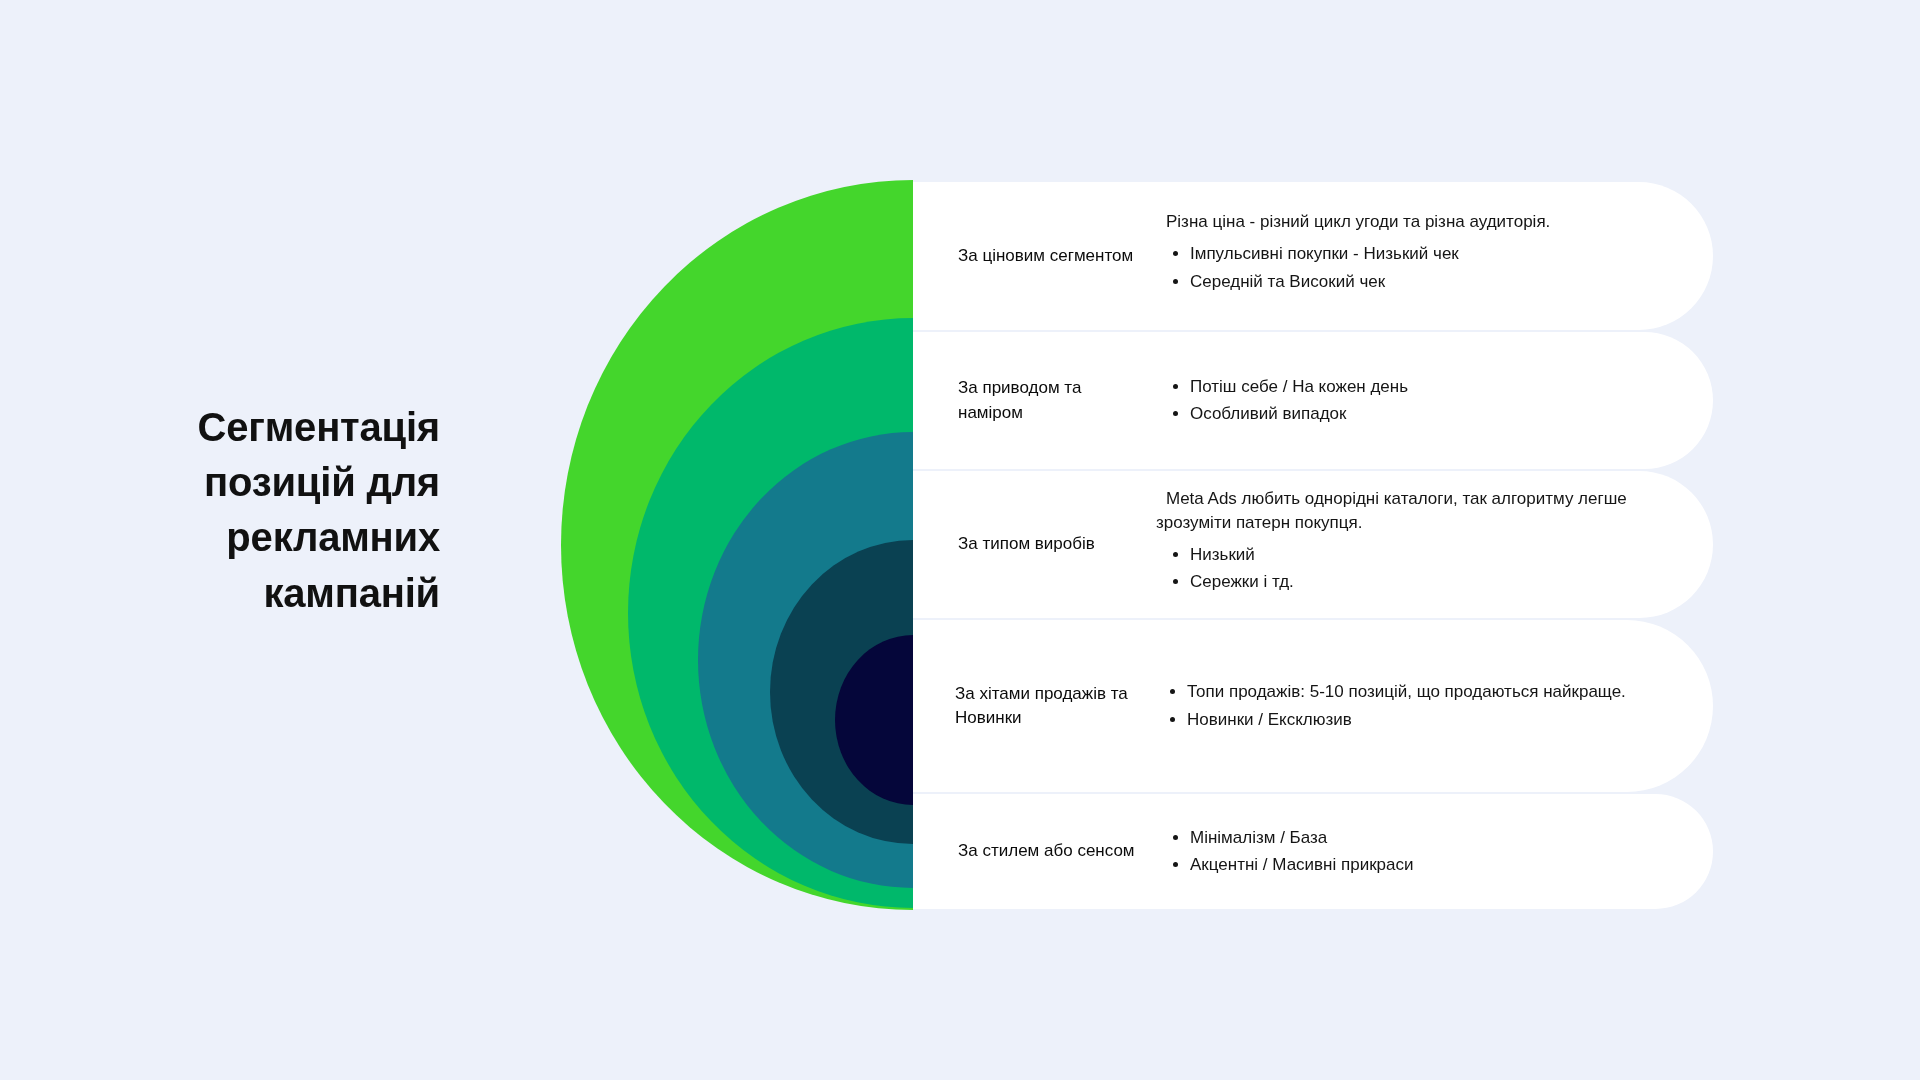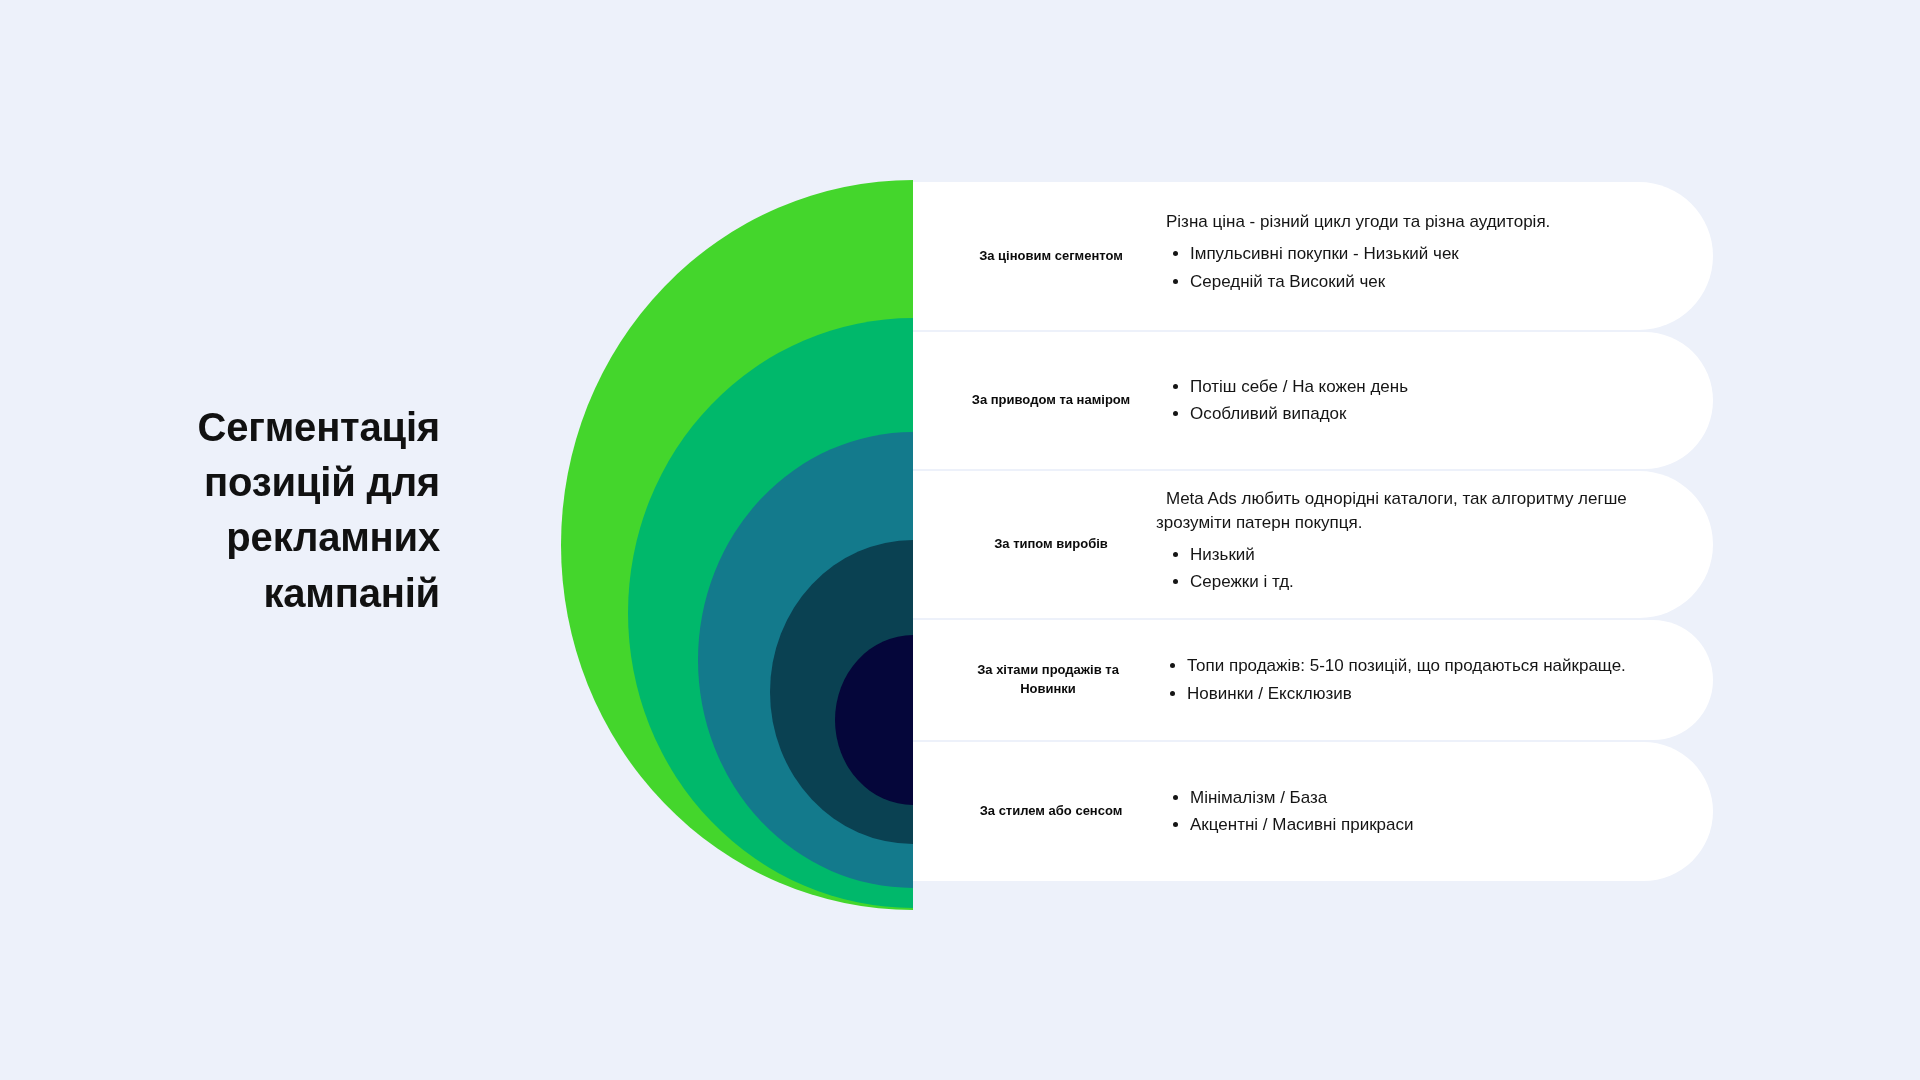--- a/index.html
+++ b/index.html
@@ -68,27 +68,26 @@
   }
   .card-sep {
     height: 2px;
     background: #edf1fa;
     margin-left: 0;
     width: 595px;
   }
   .card-label {
     width: 198px;
     flex: 0 0 198px;
-    font-size: 13px;
-    font-weight: 700;
+    font-size: 17px;
+    font-weight: 400;
     line-height: 1.44;
     color: #0b0b0b;
     padding-right: 12px;
     box-sizing: border-box;
-    text-align: center;
   }
   .card-body {
     flex: 1 1 auto;
     font-size: 17px;
     line-height: 1.42;
     color: #151515;
     font-weight: 400;
   }
   .card-intro {
     margin: 0 0 2px 0;
@@ -176,33 +175,33 @@
         <p class="card-intro">Meta Ads любить однорідні каталоги, так алгоритму легше зрозуміти патерн покупця.</p>
         <ul class="card-list">
           <li>Низький</li>
           <li>Сережки  і тд.</li>
         </ul>
       </div>
     </div>
 
     <div class="card-sep"></div>
 
-    <div class="card" style="height:120px;padding-left:42px;">
+    <div class="card" style="height:172px;padding-left:42px;">
       <div class="card-label">За хітами продажів та Новинки</div>
       <div class="card-body">
         <ul class="card-list">
           <li>Топи продажів: 5-10 позицій, що продаються найкраще.</li>
           <li>Новинки / Ексклюзив</li>
         </ul>
       </div>
     </div>
 
     <div class="card-sep"></div>
 
-    <div class="card" style="height:139px;">
+    <div class="card" style="height:115px;">
       <div class="card-label">За стилем або сенсом</div>
       <div class="card-body">
         <ul class="card-list">
           <li>Мінімалізм / База</li>
           <li>Акцентні / Масивні прикраси</li>
         </ul>
       </div>
     </div>
 
   </div>

